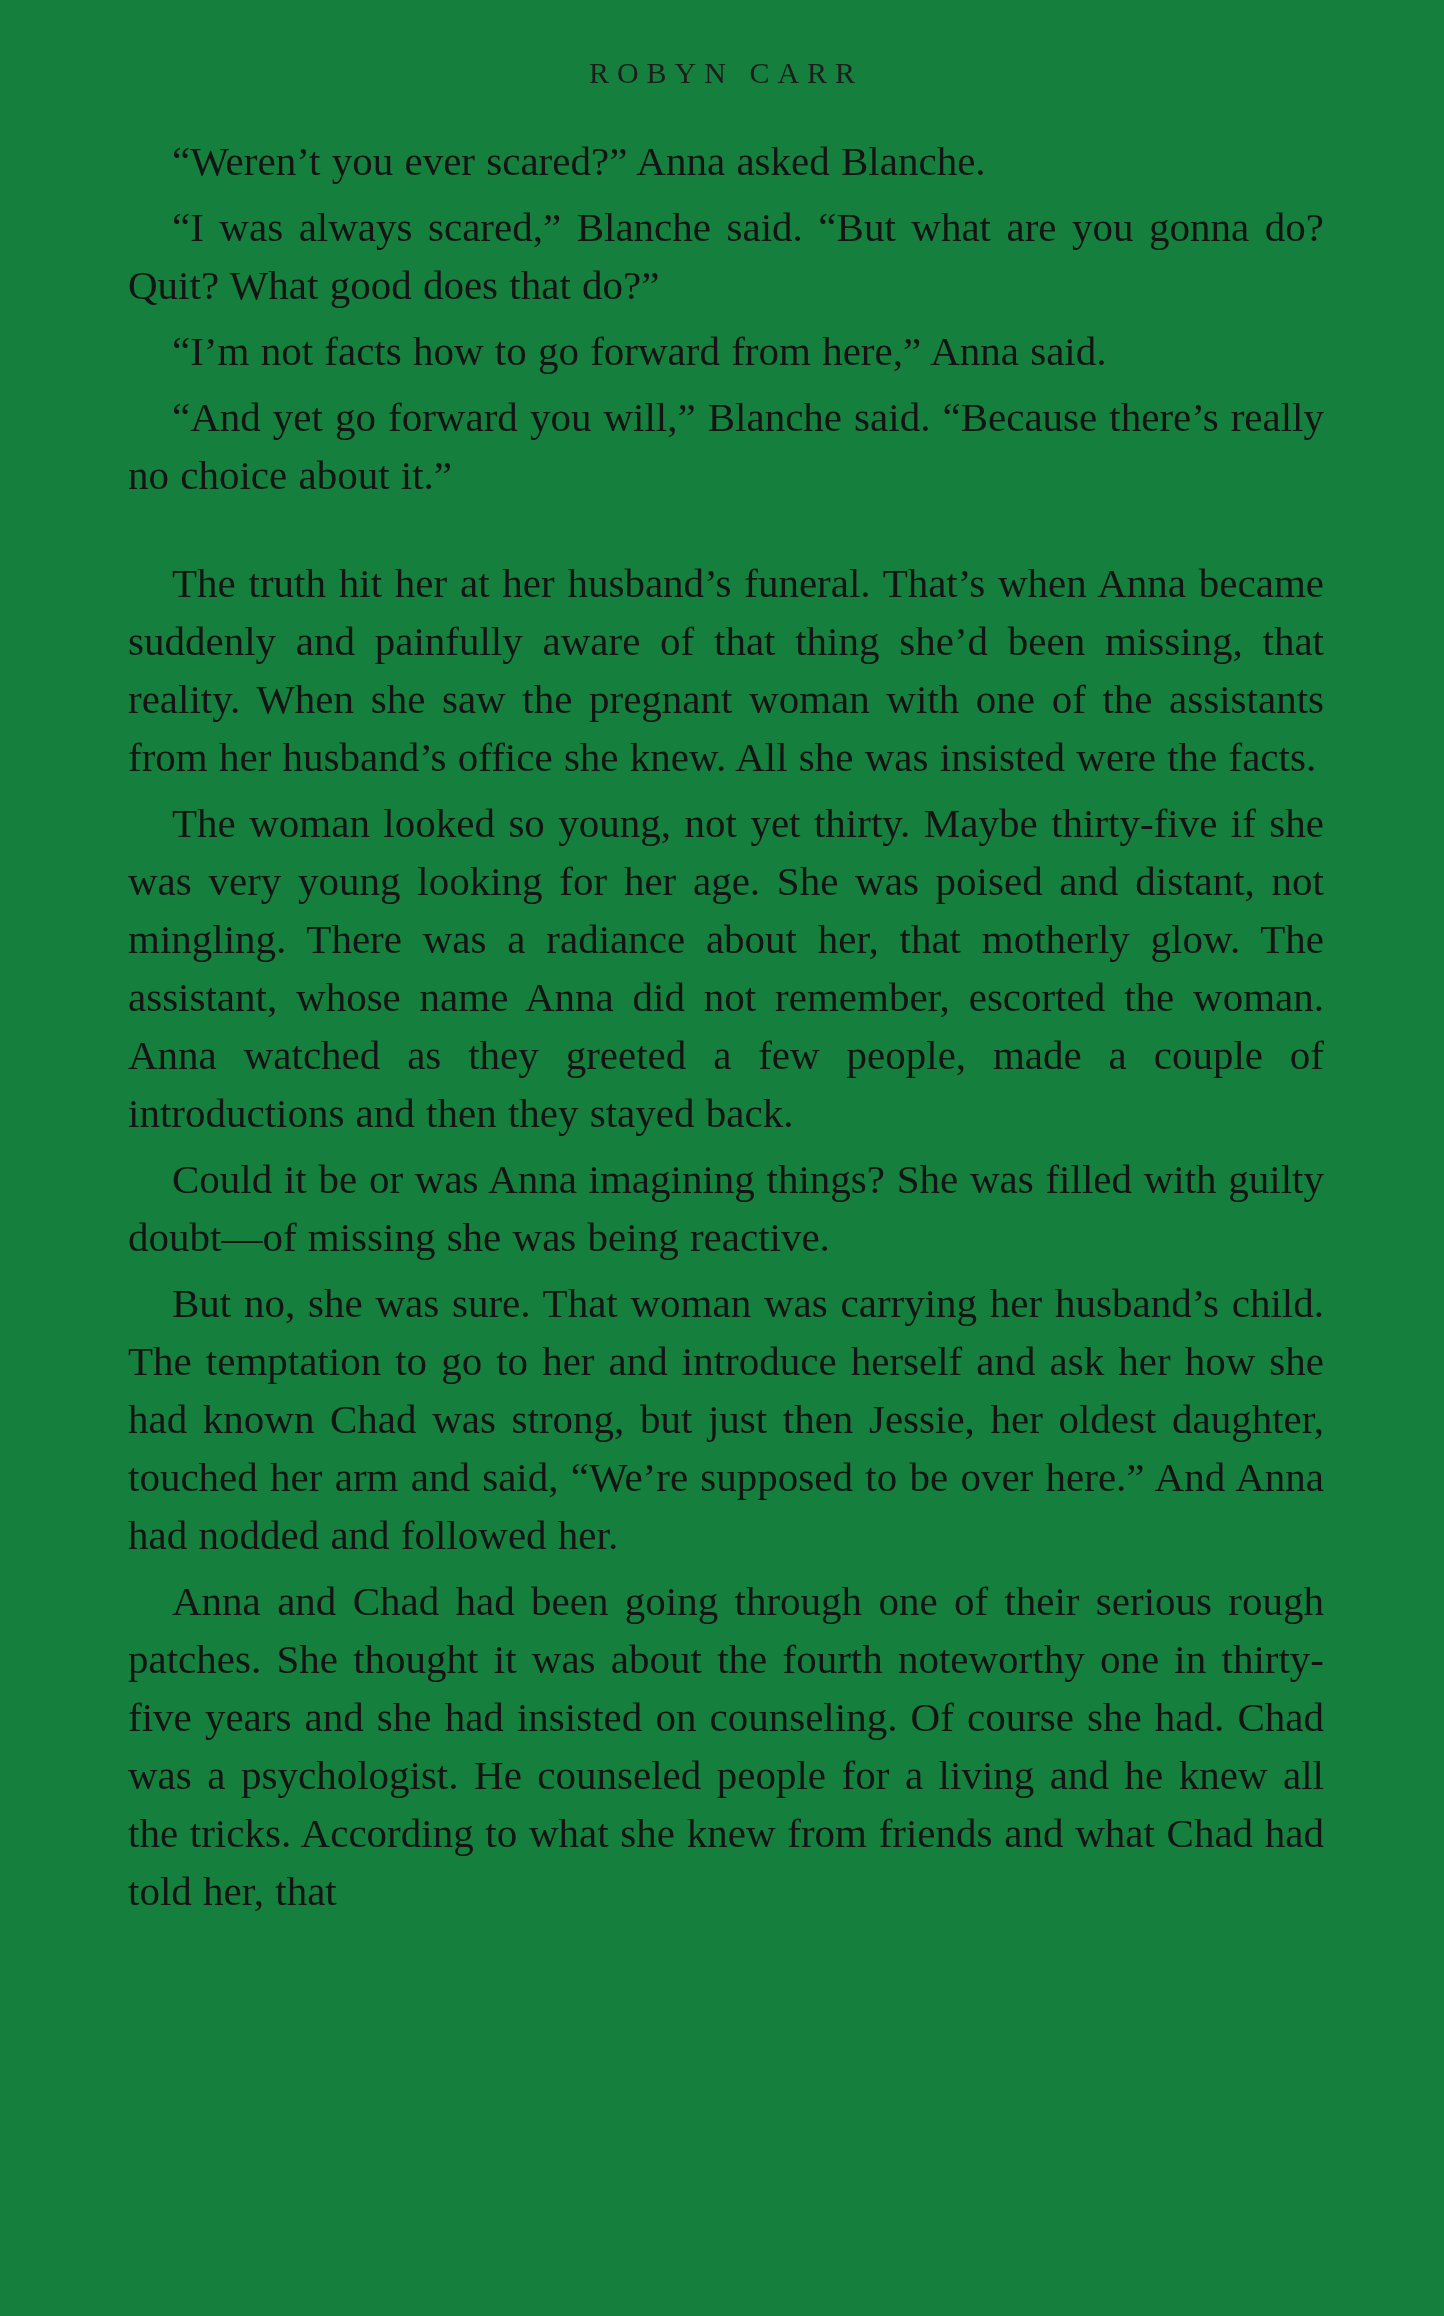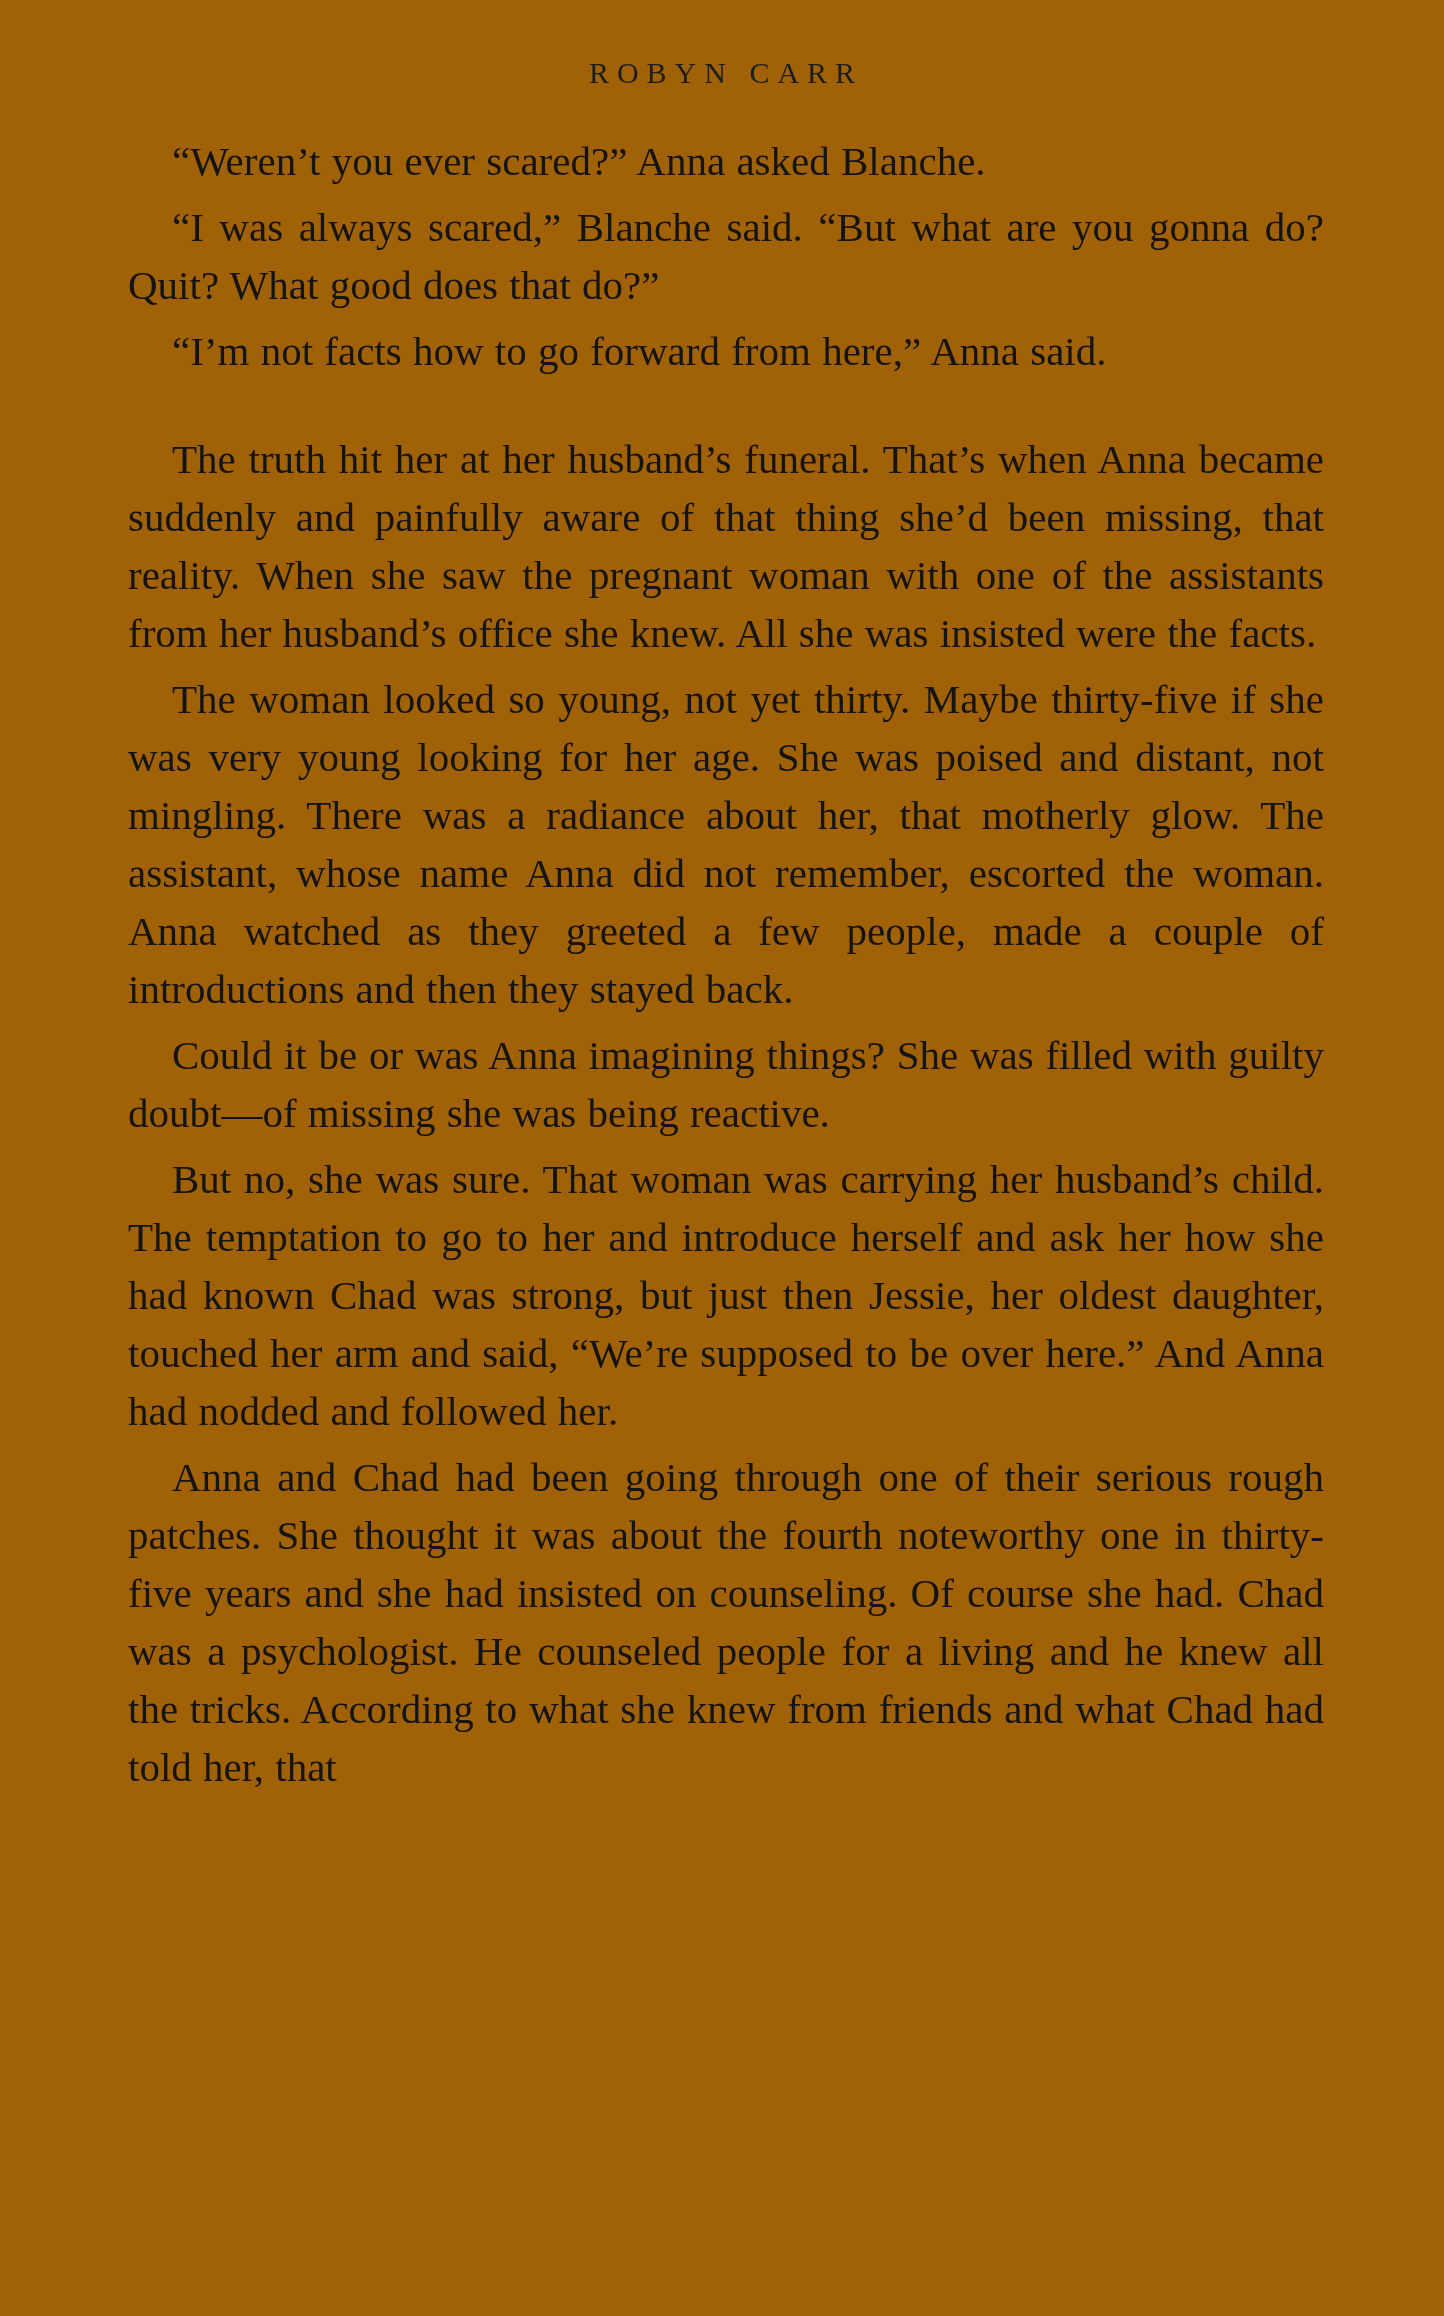--- a/index.html
+++ b/index.html
@@ -10,21 +10,21 @@
       width: 1444px;
       height: 2316px;
       background: #f6f6f4;
       font-family: "Liberation Serif", serif;
     }
     .page {
       position: relative;
       width: 1444px;
       height: 2316px;
       box-sizing: border-box;
-      background: #a16207;
+      background: #15803d;
       color: #161616;
       padding: 56px 112px 0 120px;
       overflow: hidden;
     }
     .running-head {
       text-align: center;
       font-size: 30px;
       letter-spacing: 8px;
       color: #1d1d1d;
       margin: 0 0 42px 0;
@@ -63,20 +63,21 @@
   <div class="running-head">ROBYN CARR</div>
 
   <div class="body-text">
 
     <p>“Weren’t you ever scared?” Anna asked Blanche.</p>
 
     <p>“I was always scared,” Blanche said. “But what are you gonna do? Quit? What good does that do?”</p>
 
     <p>“I’m not facts how to go forward from here,” Anna said.</p>
 
+    <p>“And yet go forward you will,” Blanche said. “Because there’s really no choice about it.”</p>
 
     <p class="section-break">The truth hit her at her husband’s funeral. That’s when Anna became suddenly and painfully aware of that thing she’d been missing, that reality. When she saw the pregnant woman with one of the assistants from her husband’s office she knew. All she was insisted were the facts.</p>
 
     <p>The woman looked so young, not yet thirty. Maybe thirty-five if she was very young looking for her age. She was poised and distant, not mingling. There was a radiance about her, that motherly glow. The assistant, whose name Anna did not remember, escorted the woman. Anna watched as they greeted a few people, made a couple of introductions and then they stayed back.</p>
 
     <p>Could it be or was Anna imagining things? She was filled with guilty doubt—of missing she was being reactive.</p>
 
     <p>But no, she was sure. That woman was carrying her husband’s child. The temptation to go to her and introduce herself and ask her how she had known Chad was strong, but just then Jessie, her oldest daughter, touched her arm and said, “We’re supposed to be over here.” And Anna had nodded and followed her.</p>
 
     <p><span>Anna and Chad had been going through one of their serious rough patches. She thought it was about the fourth noteworthy one in thirty-five years and she had insisted on counseling. Of course </span><span class="italic-word">she</span><span> had. Chad was a psychologist. He counseled people for a living and he knew all the tricks. According to what she knew from friends and what Chad had told her, that</span></p>

